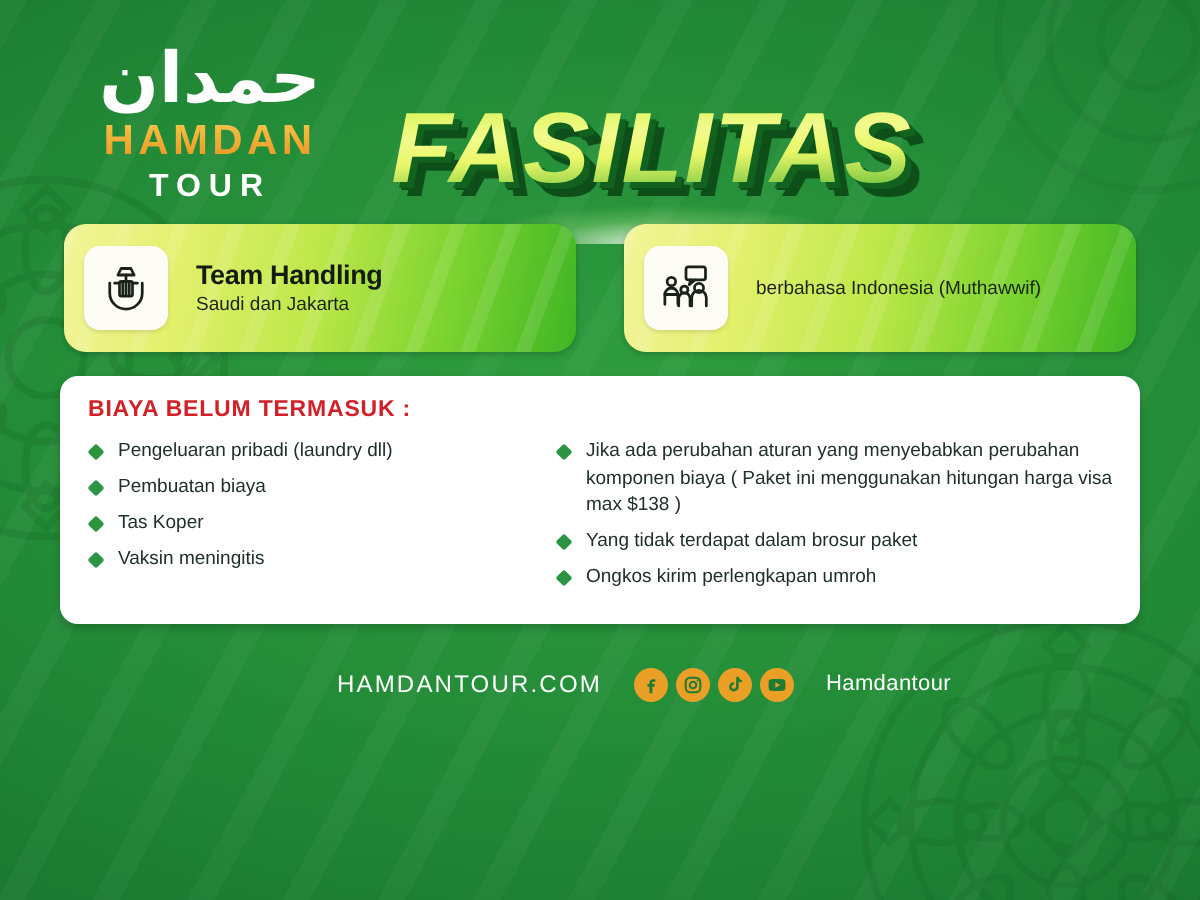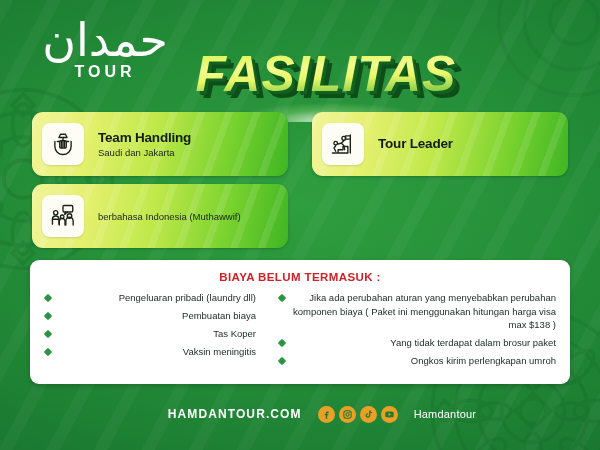--- a/index.html
+++ b/index.html
@@ -49,24 +49,24 @@
 
   .logo {
     position: absolute;
     left: 30px;
     top: 20px;
     width: 150px;
     text-align: center;
   }
   .logo-arabic {
     font-family: "DejaVu Sans", sans-serif;
-    font-size: 46px;
+    font-size: 35px;
     line-height: 40px;
     color: #ffffff;
-    font-weight: normal;
+    font-weight: bold;
     direction: rtl;
     letter-spacing: -1px;
   }
   .logo-latin {
     font-size: 21px;
     font-weight: bold;
     letter-spacing: 2.2px;
     line-height: 22px;
     background: linear-gradient(180deg, #f7c64a 0%, #e8911f 100%);
     -webkit-background-clip: text;
@@ -178,32 +178,30 @@
   
   .panel {
     position: relative;
     margin: 12px 30px 0 30px;
     background: #ffffff;
     border-radius: 9px;
     padding: 11px 14px 12px 14px;
     box-shadow: 0 2px 5px rgba(0,0,0,0.2);
   }
   .panel-title {
-    text-align: center;
     font-size: 11.5px;
     font-weight: bold;
     color: #cf2127;
     letter-spacing: 0.4px;
     margin-bottom: 8px;
   }
   .panel-cols {
     display: grid;
     grid-template-columns: 212px 1fr;
     gap: 0 22px;
-    text-align: right;
   }
   ul.bullets { list-style: none; }
   ul.bullets li {
     position: relative;
     padding-left: 15px;
     font-size: 9.5px;
     line-height: 13.5px;
     color: #20302a;
     margin-bottom: 4.5px;
   }
@@ -223,21 +221,21 @@
     position: relative;
     margin-top: 14px;
     height: 32px;
     display: flex;
     align-items: center;
     justify-content: center;
     gap: 16px;
   }
   .footer-site {
     font-size: 12px;
-    font-weight: bold;
+    font-weight: normal;
     letter-spacing: 1.1px;
     color: #ffffff;
     margin-left: 44px;
   }
   .socials { display: flex; gap: 4px; }
   .social {
     width: 17px; height: 17px;
     border-radius: 50%;
     background: #eaa026;
     display: flex; align-items: center; justify-content: center;
@@ -320,20 +318,21 @@
         <rect x="9" y="93" width="14" height="14" transform="rotate(45 16 100)"></rect>
         <rect x="177" y="93" width="14" height="14" transform="rotate(45 184 100)"></rect>
         <rect x="88" y="88" width="24" height="24" transform="rotate(45 100 100)"></rect>
       </g>
     </svg>
   </div>
 
   <div class="header">
     <div class="logo">
       <div class="logo-arabic">حمدان</div>
+      <div class="logo-latin">HAMDAN</div>
       <div class="logo-sub">TOUR</div>
     </div>
     <div class="title-wrap">
       <div class="title">FASILITAS</div>
       <div class="title-glow"></div>
     </div>
   </div>
 
   <div class="cards">
 
@@ -348,38 +347,20 @@
           <path d="M9 13h3M20 13h3"></path>
         </svg>
       </div>
       <div class="card-text">
         <div class="card-title">Team Handling</div>
         <div class="card-sub">Saudi dan Jakarta</div>
       </div>
     </div>
 
 
-    <div class="card">
-      <div class="card-icon">
-        <svg width="26" height="26" viewBox="0 0 32 32" fill="none" stroke="#1b2318" stroke-width="1.7" stroke-linejoin="round" stroke-linecap="round">
-          <path d="M25 5v22"></path>
-          <path d="M25 6h-6v4h6"></path>
-          <circle cx="17" cy="9" r="2.4"></circle>
-          <path d="M17 12l-3 3 3 3 1 5"></path>
-          <path d="M14 15l-4 1"></path>
-          <circle cx="7" cy="15" r="2.2"></circle>
-          <path d="M7 18l-2 3 2 4"></path>
-          <path d="M3 27h7v-4h6v-4h6v8z"></path>
-        </svg>
-      </div>
-      <div class="card-text">
-        <div class="card-title">Tour Leader</div>
-        <div class="card-sub"></div>
-      </div>
-    </div>
 
     <div class="card">
       <div class="card-icon">
         <svg width="26" height="26" viewBox="0 0 32 32" fill="none" stroke="#1b2318" stroke-width="1.7" stroke-linejoin="round" stroke-linecap="round">
           <rect x="16" y="3" width="12" height="8" rx="1.5"></rect>
           <path d="M19 11l-1 3 3.5-3"></path>
           <circle cx="7" cy="12" r="2.6"></circle>
           <path d="M3 26v-6a4 4 0 0 1 8 0v6"></path>
           <path d="M3 20h8"></path>
           <circle cx="15" cy="17" r="2.2"></circle>

